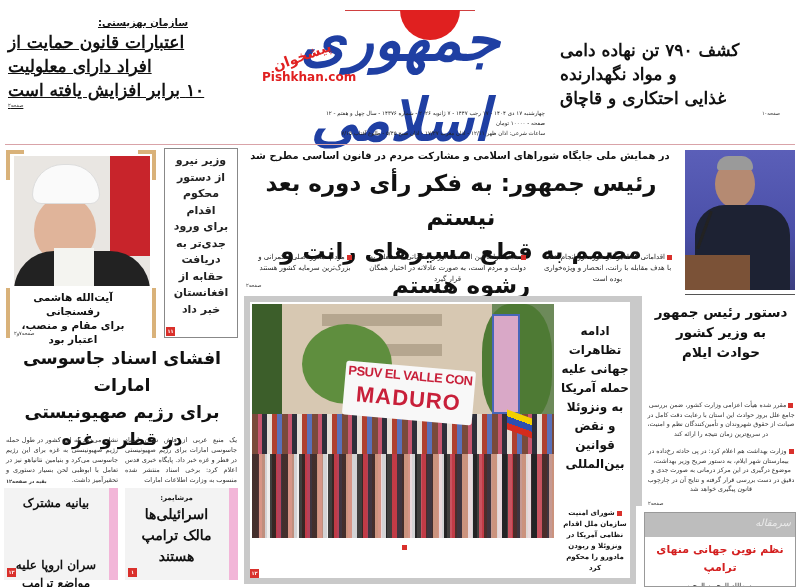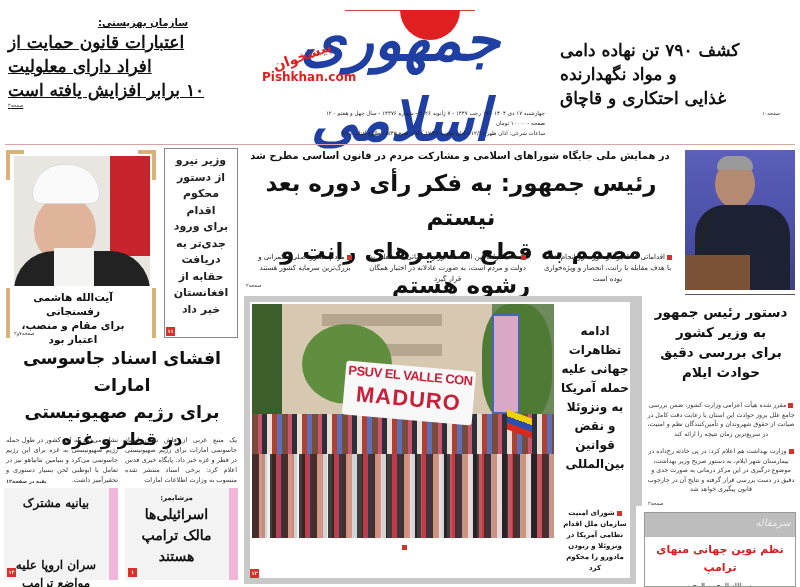--- a/index.html
+++ b/index.html
@@ -190,21 +190,20 @@
   </div>
   <div class="abs c" style="left:310px; top:188px; width:70px; font-size:7px; line-height:11px; font-weight:bold;margin-top:18px;"><span class="bullet"></span><span>شورای امنیت سازمان ملل اقدام نظامی آمریکا در ونزوئلا و ربودن مادورو را محکوم کرد</span></div>
   <div class="abs c" style="left:4px; top:240px; width:298px; font-size:7px; line-height:11px; font-weight:bold;"><span class="bullet"></span></div>
   <div class="badge" style="left:0; bottom:0;">۱۲</div>
 </div>
 
 <div class="abs" style="left:636px; top:296px; width:6px; height:210px; background:#c9c9c9;"></div>
 <div class="abs c" style="left:646px; top:302px; width:150px; font-weight:bold; font-size:13.5px; line-height:20px;">
   <div>دستور رئیس جمهور</div>
   <div>به وزیر کشور</div>
-  <div>برای بررسی دقیق</div>
   <div>حوادث ایلام</div>
 </div>
 <div class="abs c" style="left:646px; top:400px; width:150px; font-size:6.3px; line-height:9.5px; color:#333;"><span class="bullet"></span><span>مقرر شده هیأت اعزامی وزارت کشور، ضمن بررسی جامع علل بروز حوادث این استان با رعایت دقت کامل در صیانت از حقوق شهروندان و تأمین‌کنندگان نظم و امنیت، در سریع‌ترین زمان نتیجه را ارائه کند</span></div>
 <div class="abs c" style="left:646px; top:446px; width:150px; font-size:6.3px; line-height:9.5px; color:#333;"><span class="bullet"></span><span>وزارت بهداشت هم اعلام کرد: در پی حادثه رخ‌داده در بیمارستان شهر ایلام، به دستور صریح وزیر بهداشت، موضوع درگیری در این مرکز درمانی به صورت جدی و دقیق در دست بررسی قرار گرفته و نتایج آن در چارچوب قانون پیگیری خواهد شد</span></div>
 <div class="abs pg" style="left:648px; top:500px;">صفحه۲</div>
 
 <div class="abs" style="left:644px; top:512px; width:152px; height:75px; border:1px solid #999; overflow:hidden;">
   <div style="height:24px; background:#bdbdbd; position:relative; overflow:hidden;">
     <div style="position:absolute; left:4px; top:4px; right:4px; color:#eaeaea; font-size:10px; letter-spacing:14px; white-space:nowrap; font-style:italic;">سرمقاله</div>
   </div>

